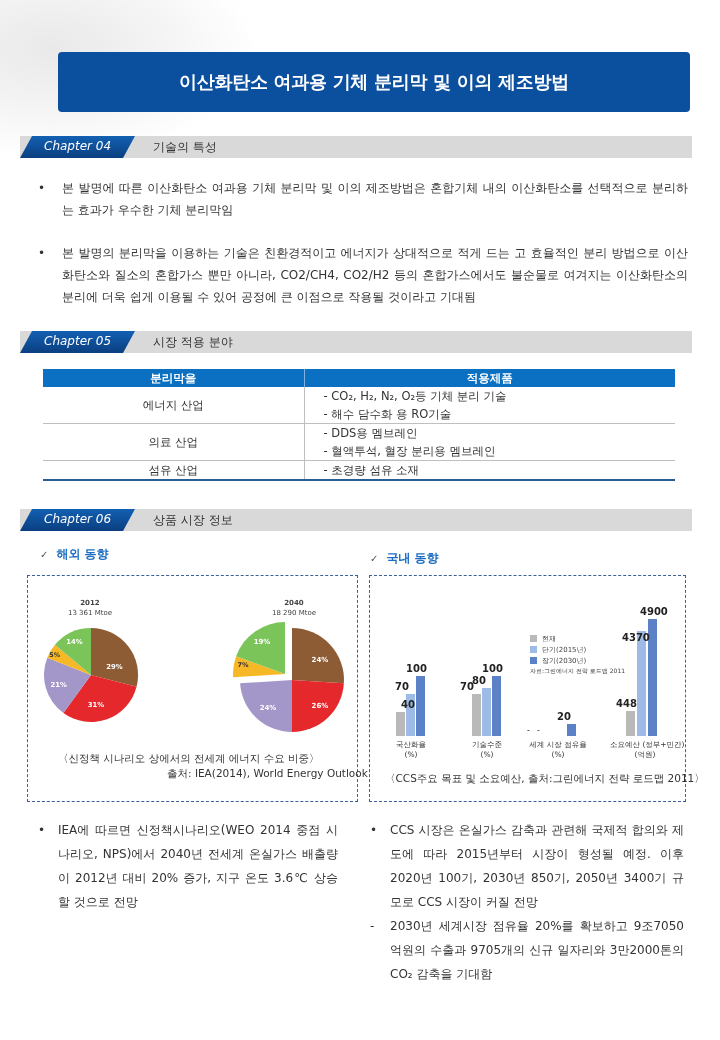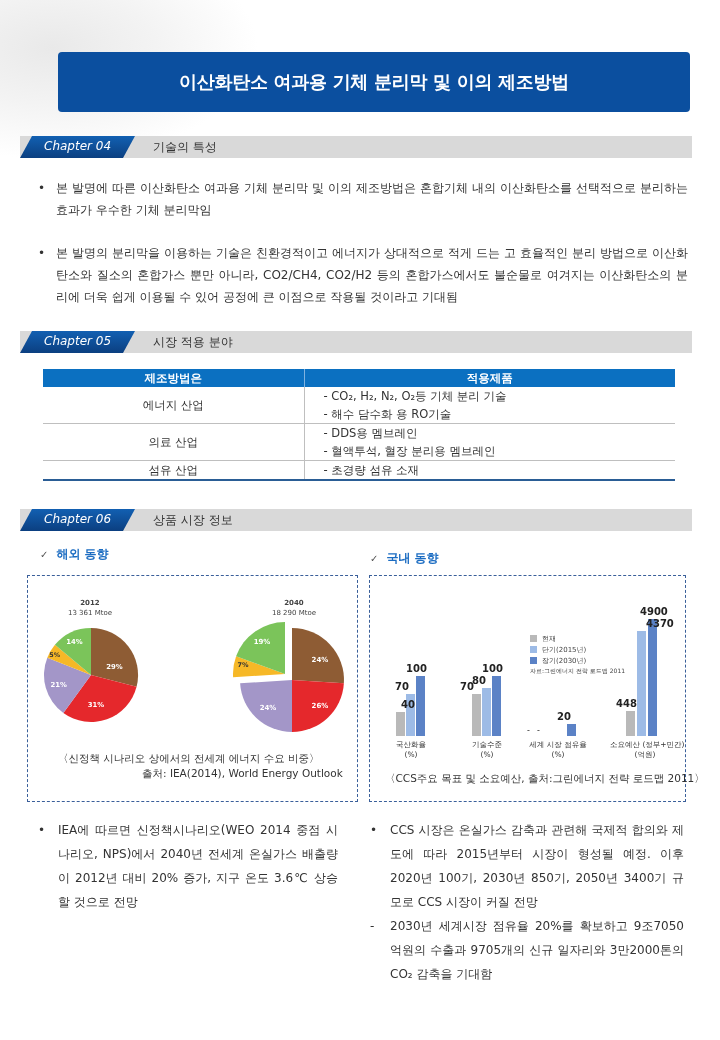--- a/index.html
+++ b/index.html
@@ -14,21 +14,21 @@
   .title-bar span { color: #fff; font-size: 18px; font-weight: bold; letter-spacing: -0.3px; }
 
   .chapter { position: absolute; left: 20px; width: 672px; height: 22px; background: #d9d9d9; }
   .chapter .tag { position: absolute; left: 0; top: 0; width: 115px; height: 22px;
     background: linear-gradient(#1260b2, #0b3f80); clip-path: polygon(12px 0, 115px 0, 103px 100%, 0 100%); }
   .chapter .tag span { position: absolute; left: 24px; top: 3px; color: #fff; font-size: 12px; font-style: italic; }
   .chapter .label { position: absolute; left: 133px; top: 3px; font-size: 12px; color: #333; }
 
   .para { position: absolute; left: 38px; width: 650px; font-size: 12px; line-height: 22px; color: #333; }
   .para .bullet { position: absolute; left: 0; top: 0; }
-  .para .txt { margin-left: 18px; text-align: justify; }
+  .para .txt { margin-left: 24px; text-align: justify; }
 
   table.apps { position: absolute; left: 43px; top: 369px; width: 632px; border-collapse: collapse; font-size: 11.5px; }
   table.apps th { background: #0b70c1; color: #fff; height: 18px; font-weight: bold; font-size: 11.5px; border-right: 1px solid #7fb2e0; }
   table.apps th:last-child { border-right: none; }
   table.apps td { color: #333; border-bottom: 1px solid #bfbfbf; vertical-align: middle; }
   table.apps td.field { width: 261px; text-align: center; border-right: 1px solid #bfbfbf; }
   table.apps td.prod { padding-left: 19px; }
   table.apps td.prod div { height: 18px; line-height: 18px; }
   table.apps tr:last-child td { border-bottom: 2px solid #2a5d95; }
 
@@ -82,21 +82,21 @@
 <div class="chapter" style="top:331px;padding-left:26px;">
   <div class="tag">
       <span>Chapter 05</span>
     </div>
   <div class="label">시장 적용 분야</div>
 </div>
 
 <table class="apps">
   <thead>
     <tr>
-      <th>제조방법은</th>
+      <th>분리막을</th>
       <th>적용제품</th>
     </tr>
   </thead>
   <tbody>
     <tr>
       <td class="field">에너지 산업</td>
       <td class="prod">
         <div>- CO₂, H₂, N₂, O₂등 기체 분리 기술</div>
         <div>- 해수 담수화 용 RO기술</div>
       </td>
@@ -165,21 +165,21 @@
       <path d="M0 0 L-48.9 -17.8 A52 52 0 0 1 0 -52 Z" fill="#7bc45a"></path>
       <text x="-42" y="-7" font-size="6.5" fill="#333" font-weight="bold" text-anchor="middle">7%</text>
       <text x="-23" y="-30" font-size="7" fill="#fff" font-weight="bold" text-anchor="middle">19%</text>
     </g>
     <text x="28" y="-18" font-size="7" fill="#fff" font-weight="bold" text-anchor="middle">24%</text>
     <text x="28" y="28" font-size="7" fill="#fff" font-weight="bold" text-anchor="middle">26%</text>
     <text x="-24" y="30" font-size="7" fill="#fff" font-weight="bold" text-anchor="middle">24%</text>
   </svg>
 
   <div class="caption" style="left:30px; top:176px;">〈신정책 시나리오 상에서의 전세계 에너지 수요 비중〉</div>
-  <div class="caption" style="left:114px; top:191px;">출처: IEA(2014), World Energy Outlook</div>
+  <div class="caption" style="left:139px; top:191px;">출처: IEA(2014), World Energy Outlook</div>
 </div>
 
 <div class="box" style="left:369px; top:575px; width:317px; height:227px;">
   <div style="position:absolute; left:0; top:0; width:317px; height:160px;">
 
     <div class="bar" style="left:26px; height:24px; background:#b9b9b9;"></div>
     <div class="bar" style="left:36px; height:42px; background:#9dbbe6;"></div>
     <div class="bar" style="left:46px; height:60px; background:#5b82c6;"></div>
     <div class="bval" style="left:31px; top:123px;">40</div>
     <div class="bval" style="left:25px; top:105px;">70</div>
@@ -194,21 +194,21 @@
 
     <div class="bval" style="left:157px; top:150px; font-weight:normal; font-size:8px;">-</div>
     <div class="bval" style="left:167px; top:150px; font-weight:normal; font-size:8px;">-</div>
     <div class="bar" style="left:197px; height:12px; background:#5b82c6;"></div>
     <div class="bval" style="left:187px; top:135px;">20</div>
 
     <div class="bar" style="left:256px; height:25px; background:#b9b9b9;"></div>
     <div class="bar" style="left:267px; height:105px; background:#9dbbe6;"></div>
     <div class="bar" style="left:278px; height:117px; background:#5b82c6;"></div>
     <div class="bval" style="left:246px; top:122px;">448</div>
-    <div class="bval" style="left:252px; top:42px;margin-left:24px;">4370</div>
+    <div class="bval" style="left:252px; top:56px;">4370</div>
     <div class="bval" style="left:270px; top:30px;">4900</div>
 
     <div class="legend" style="left:160px; top:57px;">
       <div style="height:11px;">
           <i style="background:#b9b9b9; margin-right:5px;"></i>
           <span>현재</span>
         </div>
       <div style="height:11px;">
           <i style="background:#9dbbe6; margin-right:5px;"></i>
           <span>단기(2015년)</span>

